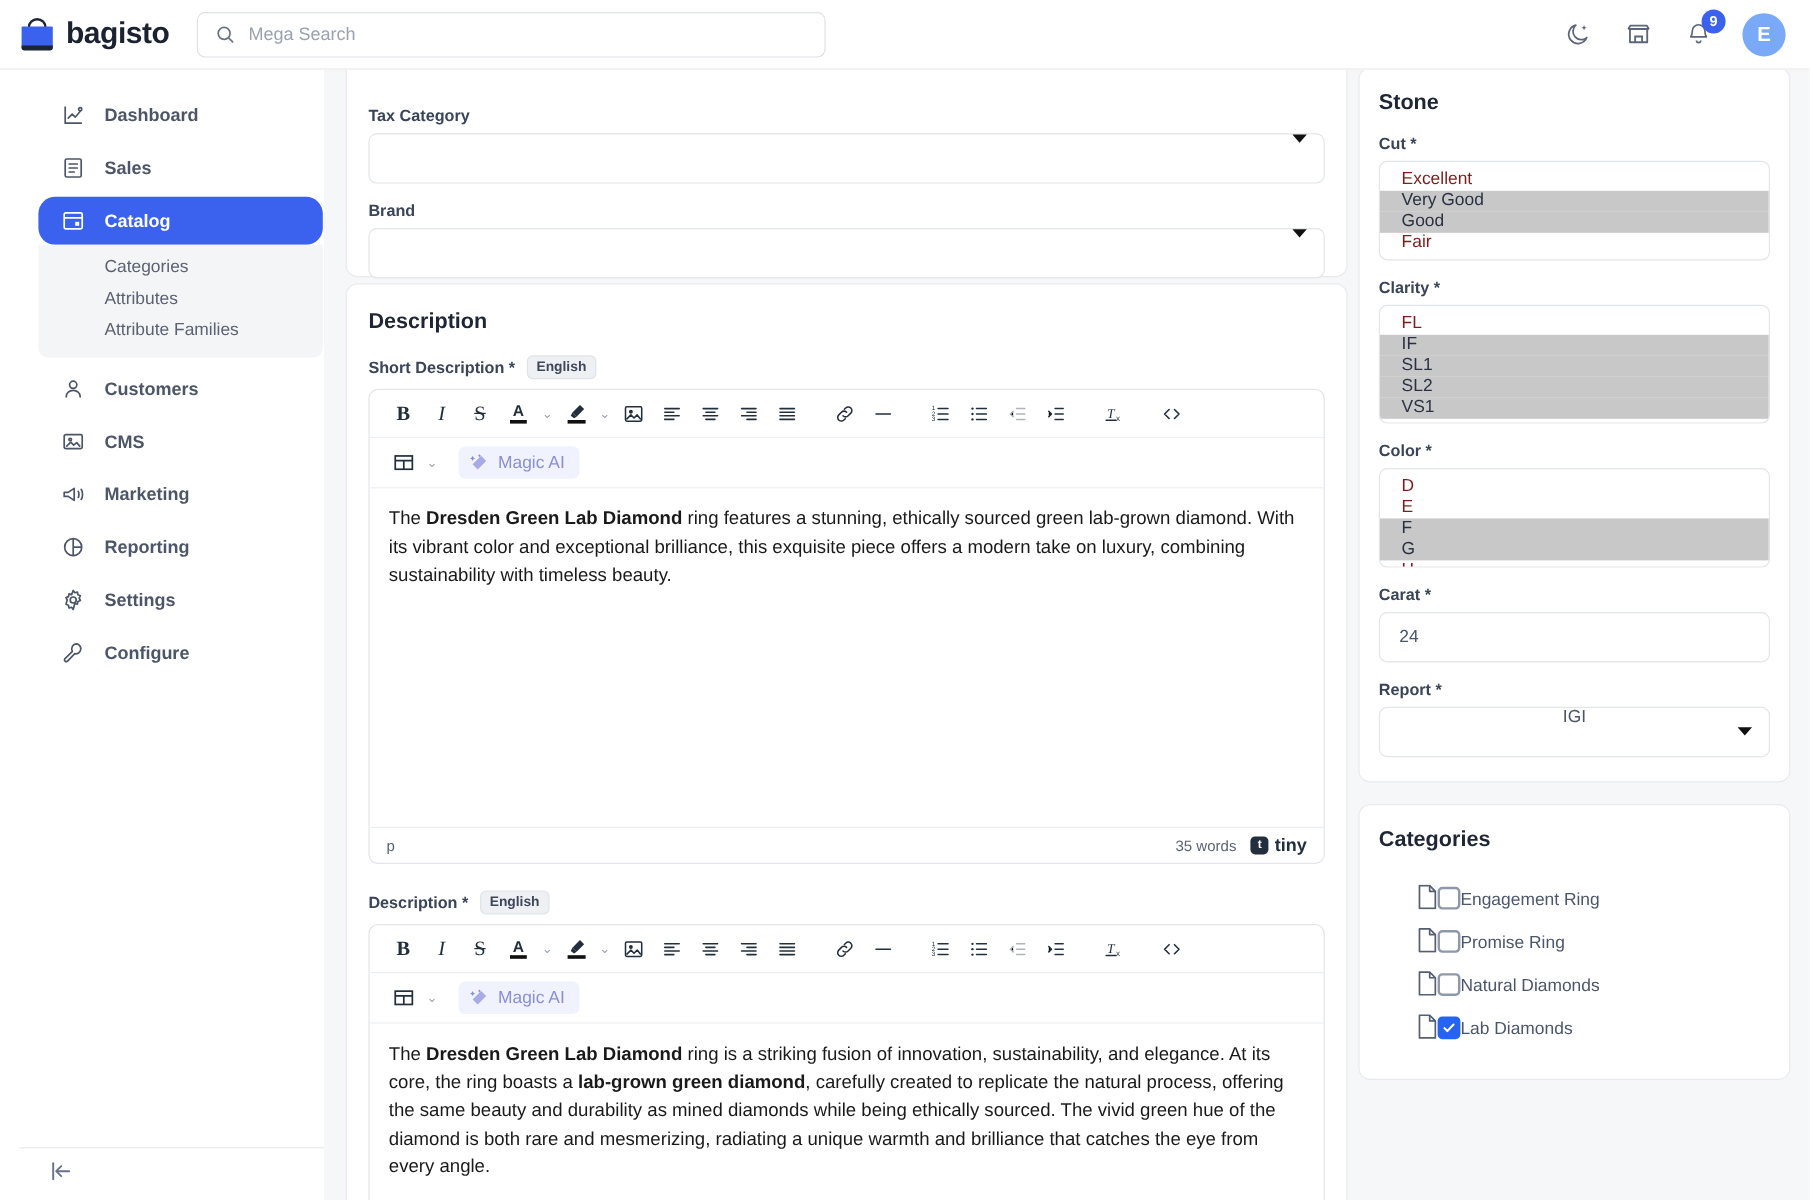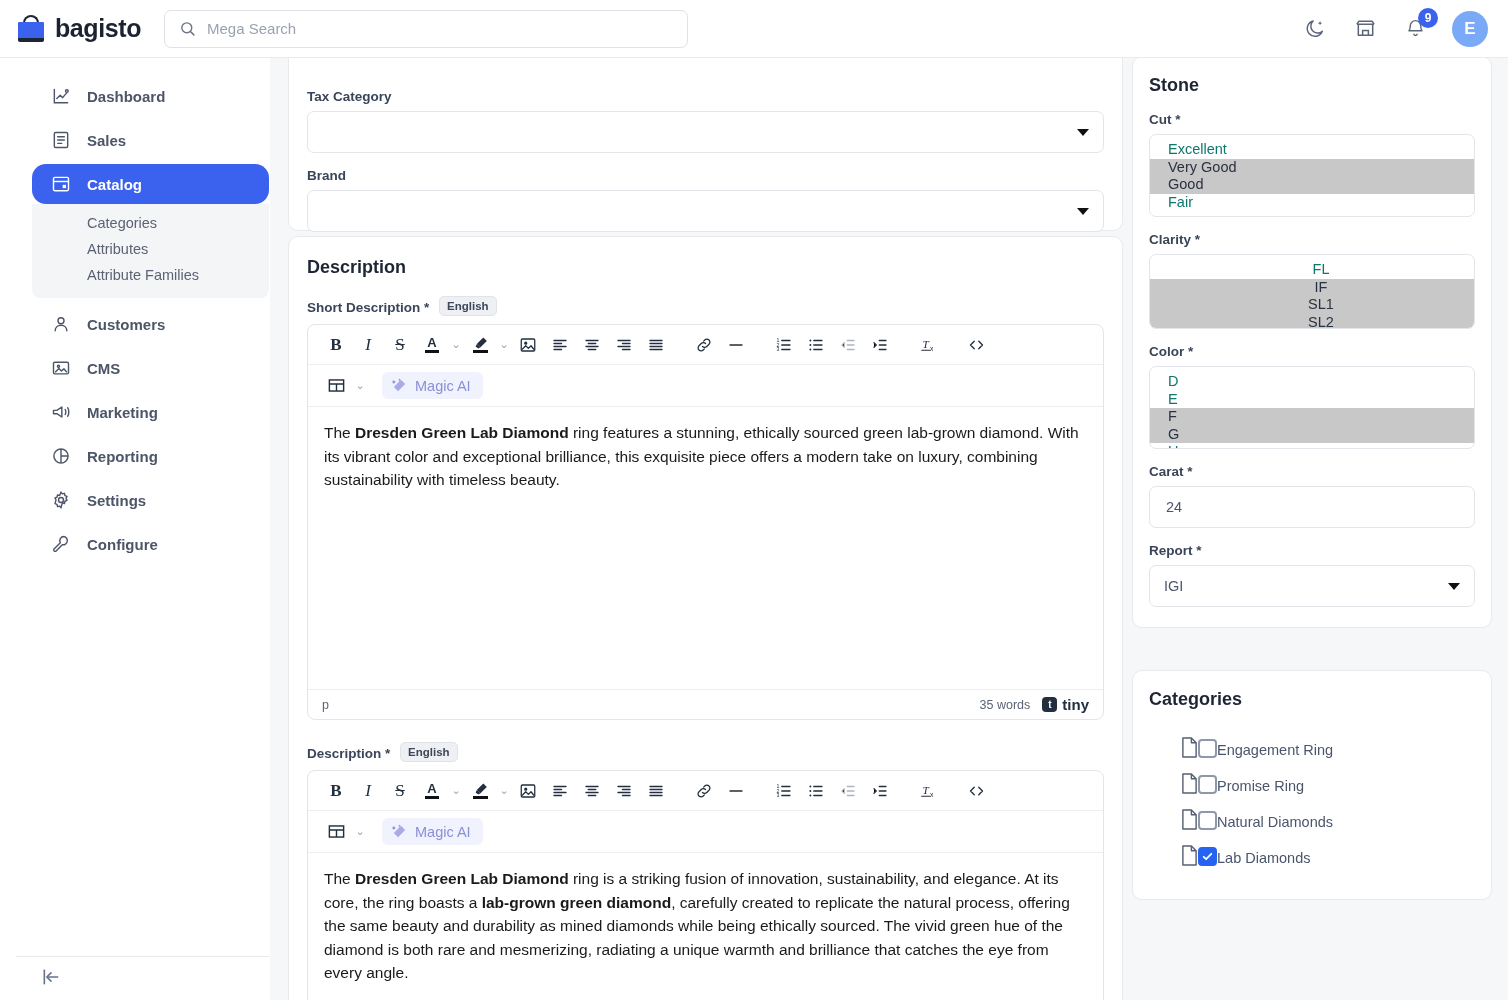--- a/index.html
+++ b/index.html
@@ -76,21 +76,21 @@
   }
   .col-main { position: absolute; left: 18px; top: 0; width: 835px; }
   .col-side { position: absolute; left: 862px; top: 0; width: 360px; }
   .card { background: #fff; border: 1px solid #e8eaee; border-radius: 10px; }
   .card-title { font-size: 18px; font-weight: bold; color: #1e2636; }
   .field-label { font-size: 13.5px; font-weight: bold; color: #3a455a; margin-bottom: 7px; }
   .req { color: #3a455a; }
   .select-box {
     height: 42px; border: 1px solid #e2e5ea; border-radius: 7px;
     display: flex; align-items: center; padding: 0 14px; font-size: 14.5px; color: #4b5costume; cursor: pointer;
-    background: #fff; color: #4b566b;
+    background: #fff; color: #4b566b; flex-direction: column;
   }
   .caret { margin-left: auto; width: 0; height: 0; border-left: 6px solid transparent; border-right: 6px solid transparent; border-top: 7px solid #111; }
   .lang-chip {
     display: inline-block; background: #eef0f3; border: 1px solid #e0e3e8; border-radius: 5px;
     font-size: 11.5px; font-weight: bold; color: #3d4759; padding: 3px 7px; margin-left: 6px; vertical-align: 2px;
   }
   
   .editor { border: 1px solid #e3e5ea; border-radius: 8px; background: #fff; overflow: hidden; }
   .tb-row { display: flex; align-items: center; height: 40px; padding: 0 12px; border-bottom: 1px solid #eceef1; }
   .tb-row.r2 { height: 42px; }
@@ -109,21 +109,21 @@
   .ed-body p { margin: 0 0 13px 0; }
   .ed-status {
     height: 30px; border-top: 1px solid #eceef1; display: flex; align-items: center;
     padding: 0 14px; font-size: 12.5px; color: #5b6personal;
     color: #5b6477;
   }
   .tiny-logo { display: flex; align-items: center; gap: 5px; font-size: 15px; font-weight: bold; color: #222f3e; margin-left: 12px; }
   .tiny-dot { width: 15px; height: 15px; border-radius: 4px; background: #222f3e; color: #fff; font-size: 10px; display: flex; align-items: center; justify-content: center; }
   
   .listbox { border: 1px solid #e2e5ea; border-radius: 7px; background: #fff; overflow: hidden; padding: 6px 0; }
-  .opt { font-size: 14.5px; color: #0f766e; padding: 0 0 0 18px; line-height: 17.5px; }
+  .opt { font-size: 14.5px; color: #7f1d1d; padding: 0 0 0 18px; line-height: 17.5px; }
   .opt.sel { background: #c8c8c8; color: #2a3142; }
   .txtinput { height: 42px; border: 1px solid #e2e5ea; border-radius: 7px; display: flex; align-items: center; padding: 0 16px; font-size: 14.5px; color: #4b566b; background: #fff; }
   
   .cat-row { display: flex; align-items: flex-end; height: 36px; padding-left: 32px; }
   .doc-ic { width: 17px; height: 21px; flex: 0 0 17px; }
   .cbx { width: 19px; height: 19px; border: 2px solid #8e98a9; border-radius: 4px; background: #fff; cursor: pointer; flex: 0 0 19px; }
   .cbx.on { background: #2563f0; border-color: #2563f0; display: flex; align-items: center; justify-content: center; }
   .cat-label { font-size: 14.5px; color: #4b566b; }
   b { font-weight: bold; }
 </style>
@@ -608,21 +608,21 @@
         <div class="opt">Excellent</div>
         <div class="opt sel">Very Good</div>
         <div class="opt sel">Good</div>
         <div class="opt">Fair</div>
       </div>
 
       <div class="field-label" style="margin-top:15px;">
         <span>Clarity</span>
         <span>*</span>
       </div>
-      <div class="listbox" style="height:75px;text-align:center;">
+      <div class="listbox" style="height:99px;">
         <div class="opt">FL</div>
         <div class="opt sel">IF</div>
         <div class="opt sel">SL1</div>
         <div class="opt sel">SL2</div>
         <div class="opt sel">VS1</div>
       </div>
 
       <div class="field-label" style="margin-top:15px;">
         <span>Color</span>
         <span>*</span>

